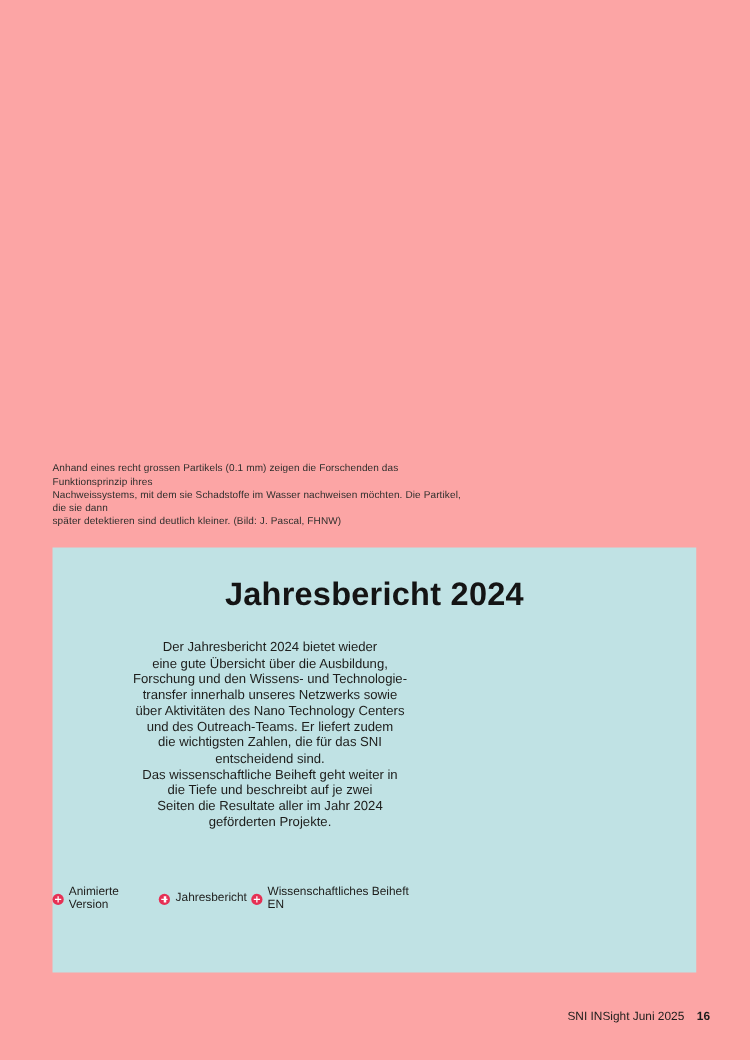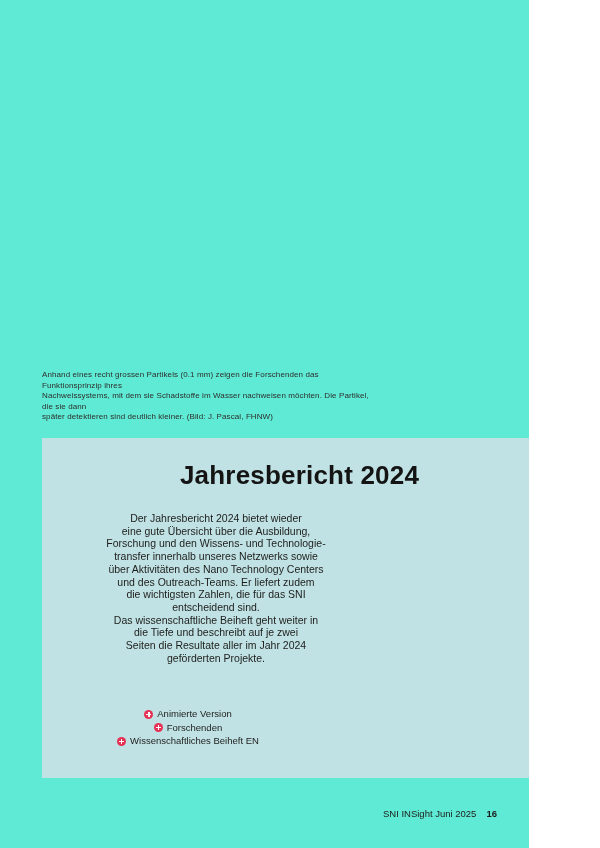--- a/index.html
+++ b/index.html
@@ -2,23 +2,23 @@
 <html><head>
 <meta charset="utf-8">
 <style>
   html, body {
     margin: 0;
     padding: 0;
     background: #ffffff;
   }
   .page {
     position: relative;
-    width: 529px;
+    width: 600px;
     height: 848px;
-    background: #5eead4;
+    background: #fca5a5;
     overflow: hidden;
     font-family: "Liberation Sans", sans-serif;
     color: #1d1d1b;
   }
   .caption {
     position: absolute;
     left: 42px;
     top: 370px;
     width: 330px;
     font-size: 8px;
@@ -60,21 +60,21 @@
     padding-left: 28px;
   }
   .body-text   { top: 74px; }
   .closing-text{ top: 237px; }
   .links {
     position: absolute;
     left: 0;
     top: 271px;
     width: 292px;
     display: flex;
-    flex-direction: column;
+    flex-direction: row;
     align-items: center;
     gap: 3.5px;
     justify-content: space-between;
   }
   .link-row {
     display: flex;
     align-items: center;
     gap: 4px;
     cursor: pointer;
     font-size: 9.5px;
@@ -142,21 +142,21 @@
 geförderten Projekte.</div>
 
 
     <div class="links">
       <div class="link-row">
         <span class="plus-icon"></span>
         <span>Animierte Version</span>
       </div>
       <div class="link-row">
         <span class="plus-icon"></span>
-        <span>Forschenden</span>
+        <span>Jahresbericht</span>
       </div>
       <div class="link-row">
         <span class="plus-icon"></span>
         <span>Wissenschaftliches Beiheft EN</span>
       </div>
     </div>
 
   </div>
 
   <div class="footer">

